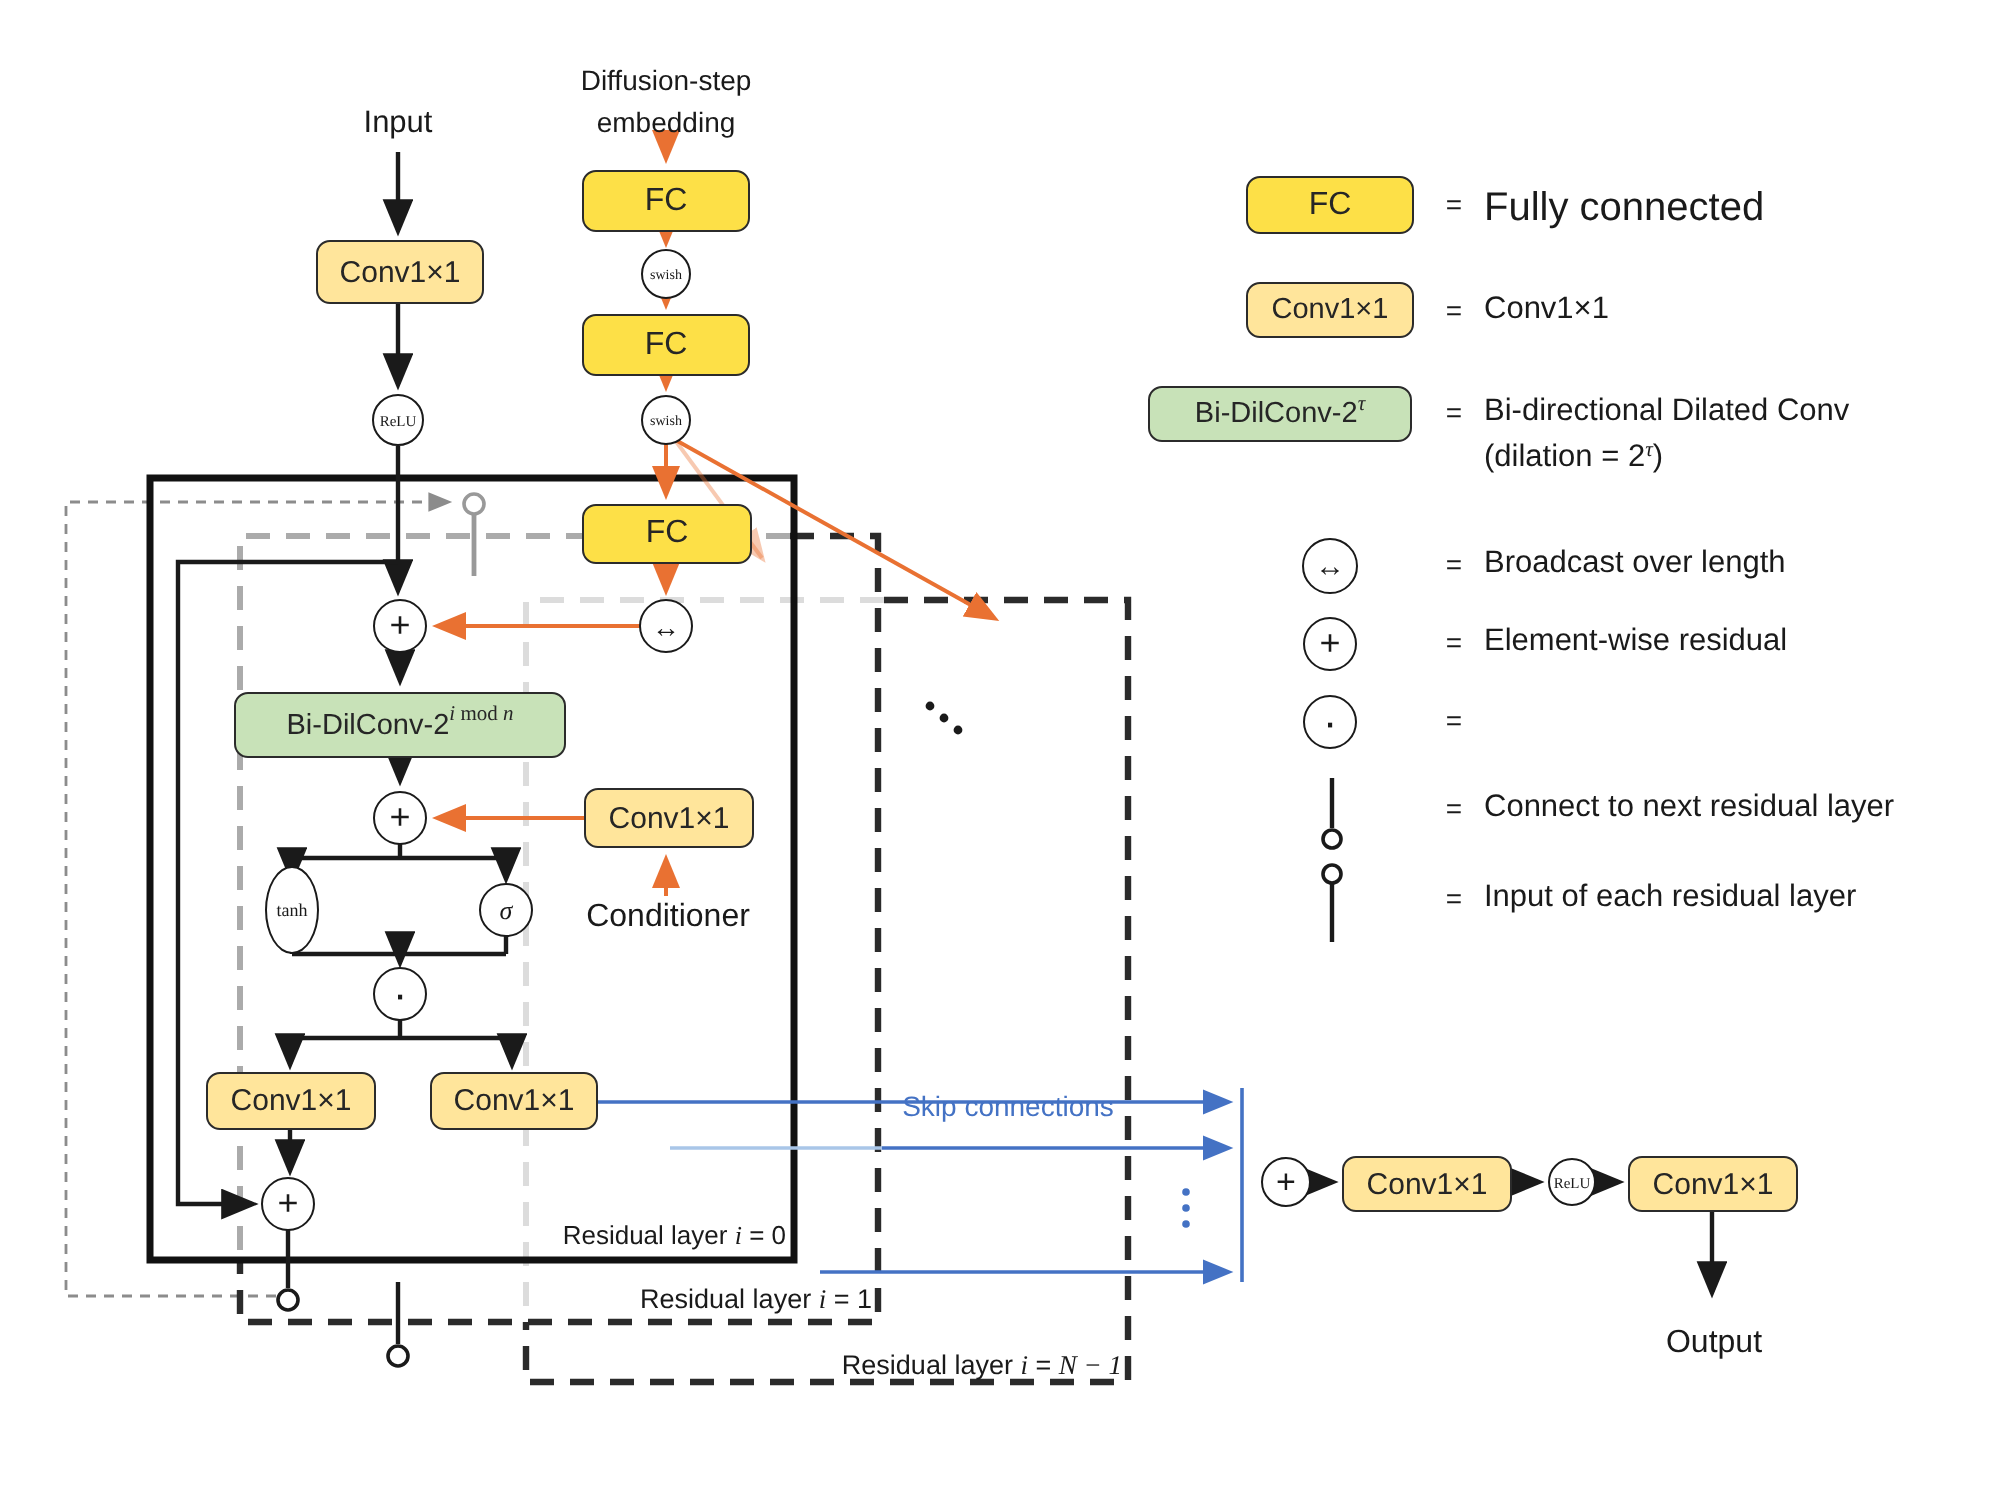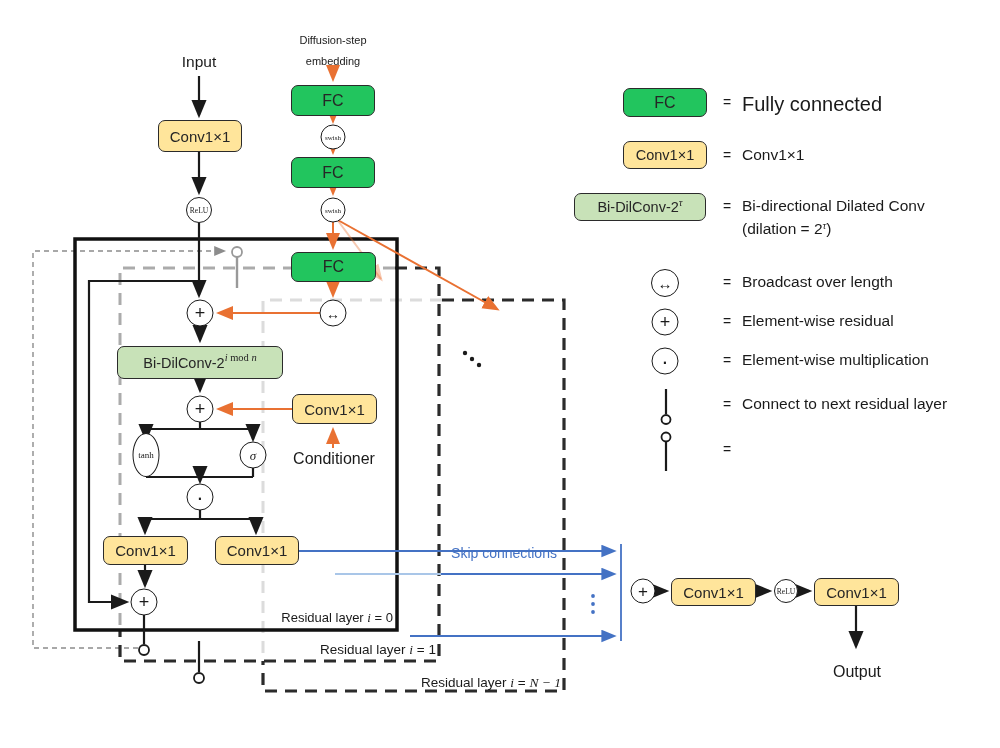--- a/index.html
+++ b/index.html
@@ -1,21 +1,21 @@
 <!DOCTYPE html>
 <html><head>
 <meta charset="utf-8">
 <style>
   html,body{margin:0;padding:0;background:#fff;}
   #stage{position:relative;width:1000px;height:748px;background:#ffffff;overflow:hidden;
          font-family:"Liberation Sans",sans-serif;color:#1a1a1a;}
   #wires{position:absolute;left:0;top:0;z-index:1;}
   .box{position:absolute;box-sizing:border-box;border:1.5px solid #2b2b2b;border-radius:7px;
        display:flex;align-items:center;justify-content:center;z-index:2;font-size:15px;color:#262626;}
-  .peach{background:#22c55e;}
+  .peach{background:#fde047;}
   .yellow{background:#FFE59B;}
   .green{background:#C8E2B8;}
   .op{position:absolute;box-sizing:border-box;border:1.6px solid #1a1a1a;border-radius:50%;
       background:#fff;display:flex;align-items:center;justify-content:center;z-index:2;
       transform:translate(-50%,-50%);color:#1a1a1a;}
   .ser{font-family:Liberation Serif, serif;}
   .it{font-family:"Liberation Serif",serif;font-style:italic;}
   .lbl{position:absolute;z-index:2;white-space:nowrap;color:#1a1a1a;}
   .cx{transform:translateX(-50%);text-align:center;}
   .rt{text-align:right;}
@@ -123,21 +123,21 @@
     <g>
       <path d="M666,389 V414" stroke="#1a1a1a" stroke-width="2.2" fill="none"></path>
       <circle cx="666" cy="419.5" r="4.5" fill="#fff" stroke="#1a1a1a" stroke-width="1.8"></circle>
       <circle cx="666" cy="437" r="4.5" fill="#fff" stroke="#1a1a1a" stroke-width="1.8"></circle>
       <path d="M666,442 V471" stroke="#1a1a1a" stroke-width="2.2" fill="none"></path>
     </g>
   </svg>
 
   <div class="lbl cx" style="left:199px;top:53px;font-size:15.5px;">Input</div>
 
-  <div class="lbl cx" style="left:333px;top:30px;font-size:11px;line-height:21px;">
+  <div class="lbl cx" style="left:333px;top:30px;font-size:14px;line-height:21px;">
     <span style="display:block;">Diffusion-step</span>
     <span style="display:block;">embedding</span>
   </div>
 
   <div class="box yellow" style="left:158px;top:120px;width:84px;height:32px;">Conv1×1</div>
 
   <div class="box peach" style="left:291px;top:85px;width:84px;height:31px;font-size:16px;">FC</div>
   <div class="box peach" style="left:291px;top:157px;width:84px;height:31px;font-size:16px;">FC</div>
   <div class="box peach" style="left:291px;top:252px;width:85px;height:30px;font-size:16px;">FC</div>
 
@@ -203,20 +203,20 @@
   <div class="op" style="left:665px;top:283px;width:28px;height:28px;font-size:15px;">↔</div>
   <span class="legend-eq" style="left:727px;top:274px;">=</span>
   <div class="lbl" style="left:742px;top:273px;font-size:15.5px;">Broadcast over length</div>
 
   <div class="op" style="left:665px;top:322px;width:27px;height:27px;font-size:18px;">+</div>
   <span class="legend-eq" style="left:727px;top:313px;">=</span>
   <div class="lbl" style="left:742px;top:312px;font-size:15.5px;">Element-wise residual</div>
 
   <div class="op" style="left:665px;top:361px;width:27px;height:27px;font-size:22px;">·</div>
   <span class="legend-eq" style="left:727px;top:352px;">=</span>
-  <div class="lbl" style="left:742px;top:351px;font-size:15.5px;">Element-wise multiplication</div>
 
   <span class="legend-eq" style="left:727px;top:396px;">=</span>
   <div class="lbl" style="left:742px;top:395px;font-size:15.5px;">Connect to next residual layer</div>
 
   <span class="legend-eq" style="left:727px;top:441px;">=</span>
+  <div class="lbl" style="left:742px;top:440px;font-size:15.5px;">Input of each residual layer</div>
 
 </div>
 
 </body></html>

